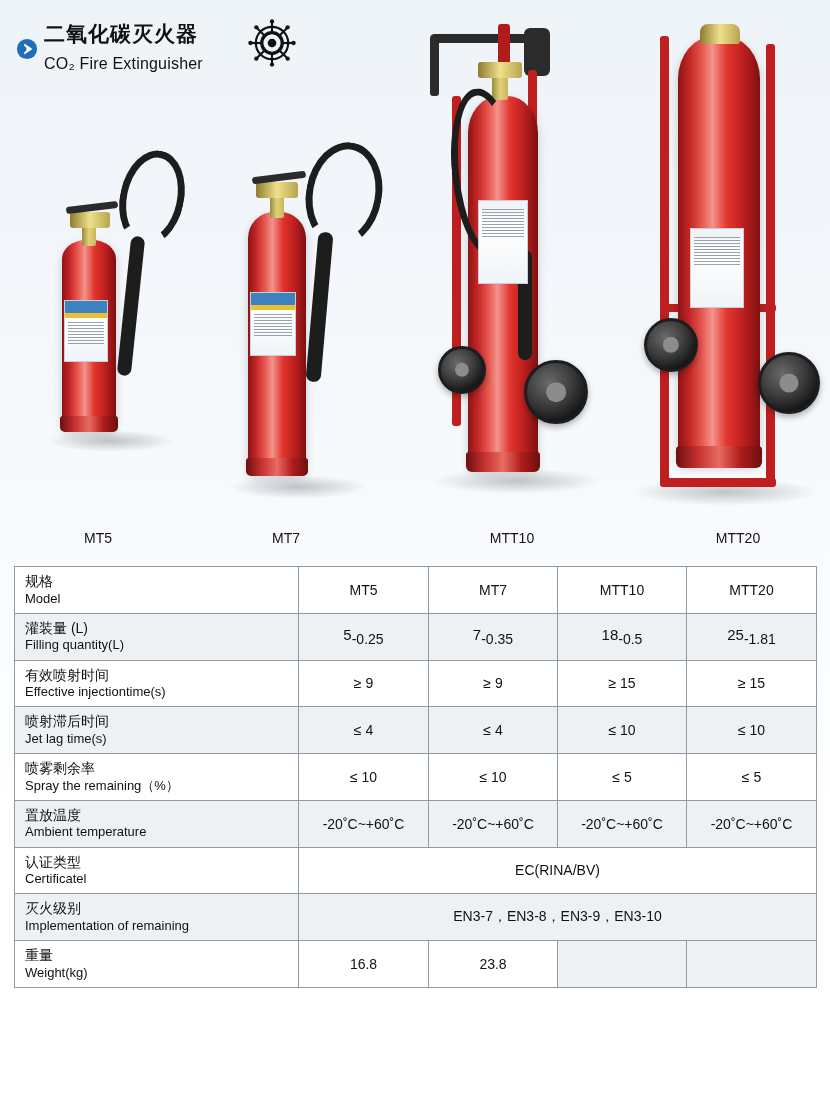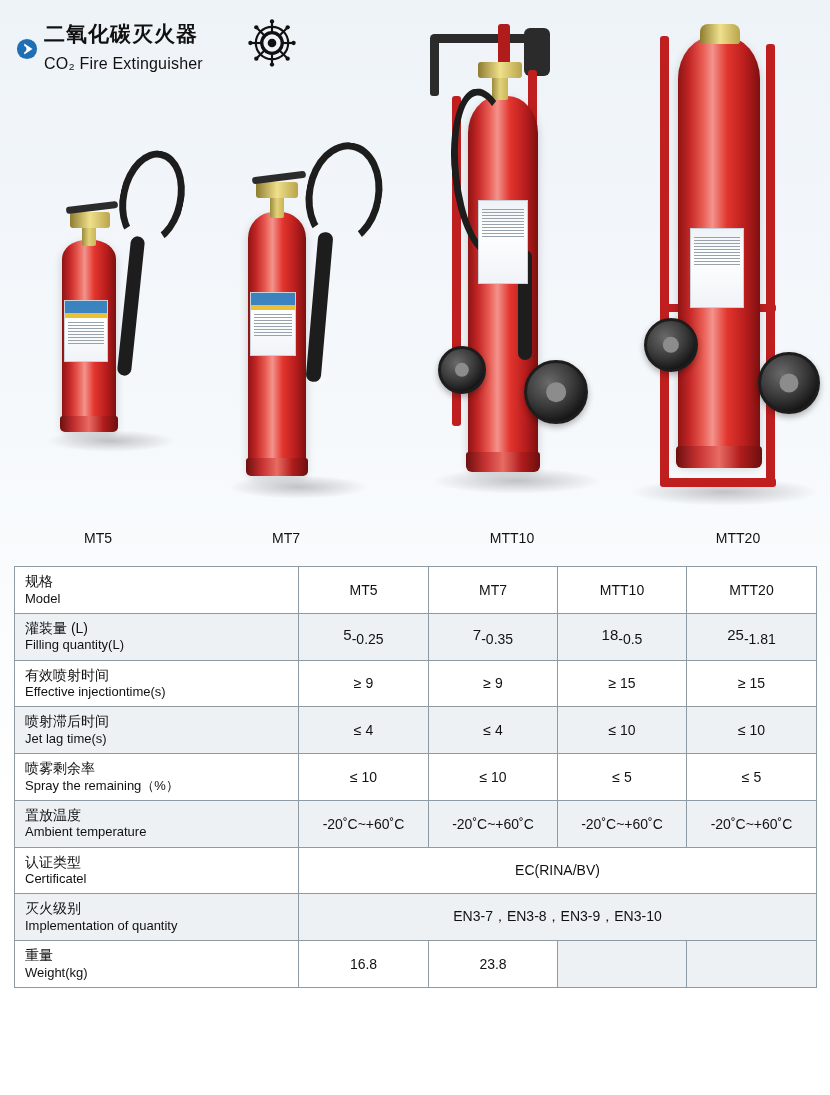--- a/index.html
+++ b/index.html
@@ -450,21 +450,21 @@
           <td class="rowhead">
             <span class="cn">认证类型</span>
             <span class="en">Certificatel</span>
           </td>
           <td colspan="4">EC(RINA/BV)</td>
         </tr>
 
         <tr>
           <td class="rowhead">
             <span class="cn">灭火级别</span>
-            <span class="en">Implementation of quantity</span>
+            <span class="en">Implementation of remaining</span>
           </td>
           <td colspan="4">EN3-7，EN3-8，EN3-9，EN3-10</td>
         </tr>
 
 
         <tr>
           <td class="rowhead">
             <span class="cn">重量</span>
             <span class="en">Weight(kg)</span>
           </td>

